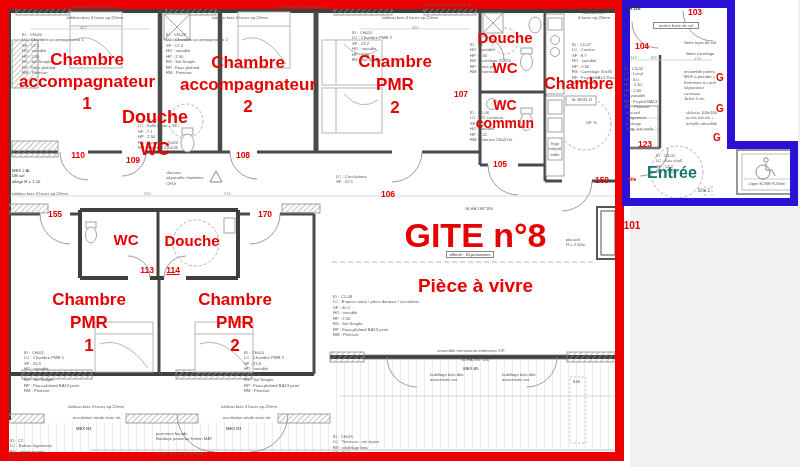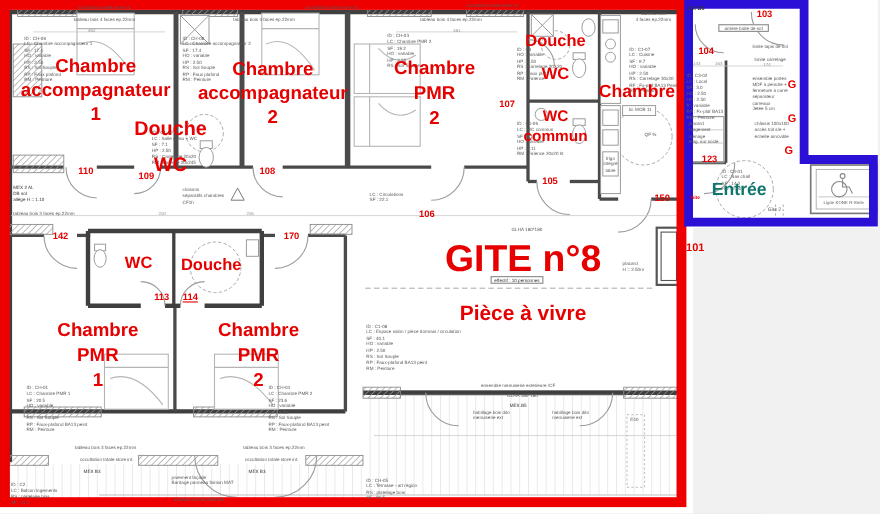--- a/index.html
+++ b/index.html
@@ -296,21 +296,21 @@
   <div class="num" style="left:66px;top:150px;">110</div>
   <div class="num" style="left:121px;top:155px;">109</div>
   <div class="num" style="left:231px;top:150px;">108</div>
   <div class="num" style="left:449px;top:46px;margin-top:43px;">107</div>
   <div class="num" style="left:376px;top:155px;margin-top:34px;">106</div>
   <div class="num" style="left:488px;top:159px;">105</div>
   <div class="num" style="left:590px;top:175px;">150</div>
   <div class="num" style="left:683px;top:7px;">103</div>
   <div class="num" style="left:630px;top:41px;">104</div>
   <div class="num" style="left:633px;top:139px;">123</div>
-  <div class="num" style="left:43px;top:209px;">142</div>
+  <div class="num" style="left:43px;top:209px;">155</div>
   <div class="num" style="left:253px;top:209px;">170</div>
   <div class="num" style="left:135px;top:265px;">113</div>
   <div class="num" style="left:161px;top:265px;text-decoration:underline;">114</div>
   <div class="num" style="left:612px;top:220px;width:34px;font-size:10px;">T101</div>
   <div class="num" style="left:708px;top:72px;font-size:10px;">G</div>
   <div class="num" style="left:708px;top:103px;font-size:10px;">G</div>
   <div class="num" style="left:705px;top:132px;font-size:10px;">G</div>
   <div class="num" style="left:626px;top:177px;font-size:4.5px;width:12px;">Gite</div>
 
   <div class="tiny tinyc" style="left:60px;top:4px;width:70px;">occultation totale store int.</div>

